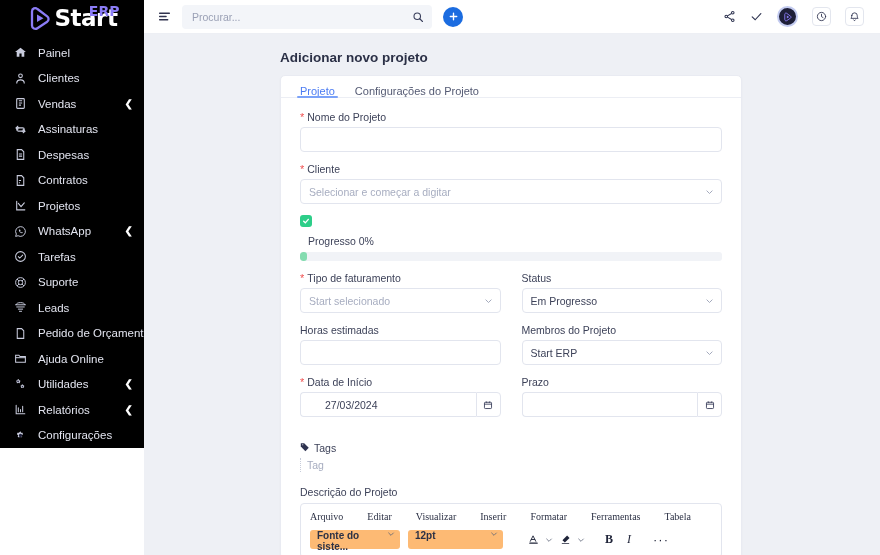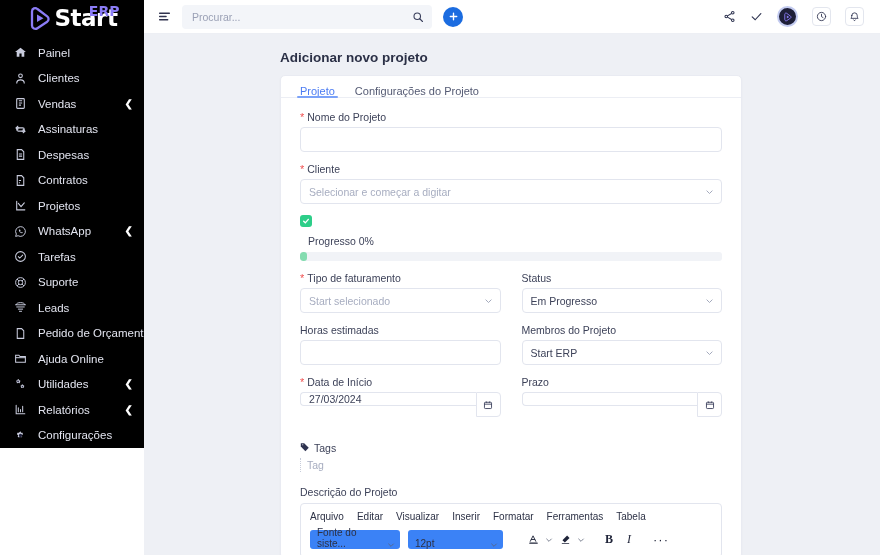--- a/index.html
+++ b/index.html
@@ -189,23 +189,23 @@
     width: 100%; height: 9px; background: #f1f3f7;
     border-radius: 3px; overflow: hidden;
   }
   .prog-fill { width: 1.6%; height: 100%; background: #84dcb0; border-radius: 3px; }
 
   .two-col { display: flex; gap: 21px; }
   .two-col > .field { flex: 1; min-width: 0; }
 
   .date-wrap { position: relative; display: flex; }
   .date-inp {
-    flex: 1; height: 14px; border: 1px solid #e2e5ee;
+    flex: 1; height: 25px; border: 1px solid #e2e5ee;
     border-right: none; border-radius: 4px 0 0 4px;
-    font-size: 10.5px; color: #3d4259; padding: 0 8px;
+    font-size: 10.5px; color: #3d4259; padding: 0 24px;
     display: flex; align-items: center; background: #fff;
   }
   .date-btn {
     width: 25px; height: 25px; border: 1px solid #e2e5ee;
     border-radius: 0 4px 4px 0; background: #fff;
     display: flex; align-items: center; justify-content: center;
     color: #2e3350; cursor: pointer;
   }
   .date-btn svg { width: 10px; height: 10px; }
 
@@ -219,33 +219,33 @@
     font-size: 10.5px; color: #a7adc0; height: 14px;
     display: flex; align-items: center; cursor: text;
   }
 
   .desc-lbl { font-size: 10.5px; color: #3d4259; margin: 14px 0 5px 0; }
   .editor {
     border: 1px solid #e2e5ee; border-radius: 4px;
     overflow: hidden; background: #fff;
   }
   .ed-menu {
-    display: flex; gap: 13px; padding: 7px 9px 5px 9px;
-    font-size: 10px; color: #2c3145;
+    display: flex; gap: 24px; padding: 7px 9px 5px 9px;
+    font-size: 10px; color: #2c3145; font-family: Liberation Serif, serif;
   }
   .ed-menu span { cursor: pointer; }
   .ed-tools {
     display: flex; align-items: center; gap: 0;
     padding: 3px 9px 7px 9px; border-bottom: 1px solid #eceef4;
   }
   .ed-sel {
-    height: 19px; background: #3b82f6; border-radius: 3px;
+    height: 19px; background: #fdba74; border-radius: 3px;
     font-size: 10px; color: #2c3145; padding: 0 16px 0 7px;
-    display: flex; align-items: flex-end; position: relative;
-    cursor: pointer; margin-right: 8px;
+    display: flex; align-items: flex-start; position: relative;
+    cursor: pointer; margin-right: 8px; font-weight: bold;
   }
   .ed-sel .c { position: absolute; right: 5px; color: #5c6377; display: flex; }
   .ed-sel .c svg { width: 8px; height: 8px; }
   .ed-sel.font { width: 90px; }
   .ed-sel.size { width: 95px; }
   .ed-btn {
     width: 20px; height: 19px; display: flex;
     align-items: center; justify-content: center;
     cursor: pointer; color: #1f2439; font-size: 11px;
   }

